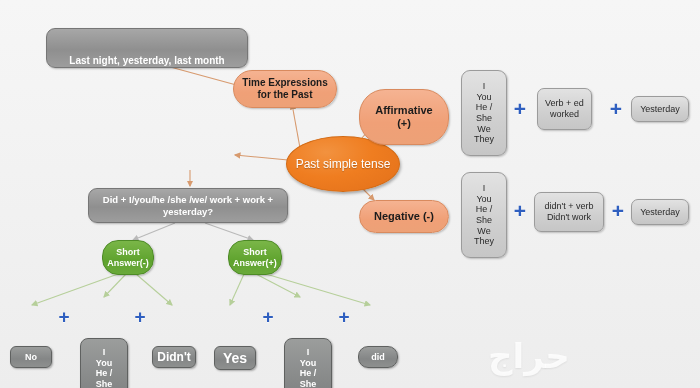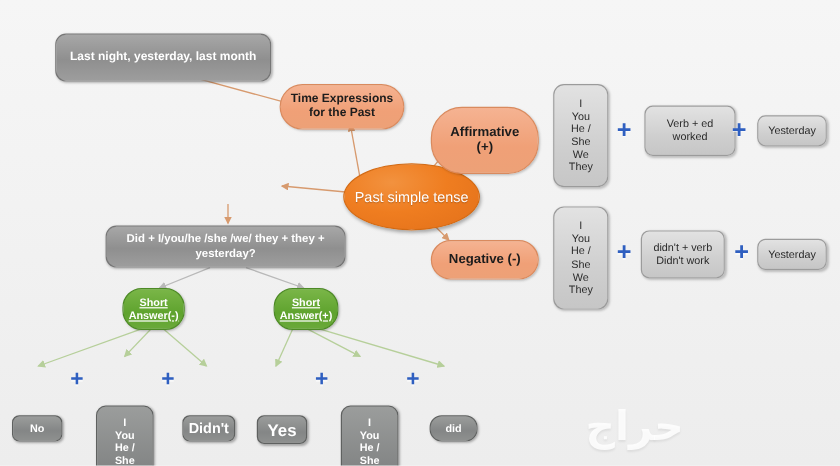--- a/index.html
+++ b/index.html
@@ -35,21 +35,21 @@
     border-radius:6px;box-shadow:1px 1px 2px rgba(0,0,0,.3);margin-top:40px;
   }
   .salmon{
     background:linear-gradient(180deg,#f5b392 0%,#f0a077 60%,#eda177 100%);
     border:1px solid #d98a5e;color:#1c1c1c;font-weight:bold;
     border-radius:26px;box-shadow:1px 1px 2px rgba(0,0,0,.22);
   }
   .green{
     background:linear-gradient(180deg,#7ab648 0%,#5fa32e 60%,#6aa93a 100%);
     border:1px solid #4d8a26;color:#ffffff;font-weight:bold;
-    border-radius:16px;box-shadow:1px 1px 2px rgba(0,0,0,.25);text-decoration:underline;
+    border-radius:16px;box-shadow:1px 1px 2px rgba(0,0,0,.25);
   }
   .ellipse{
     background:radial-gradient(ellipse at 35% 28%,#f2923f 0%,#ef7d20 45%,#e2701a 100%);
     border:1px solid #d26a14;color:#ffffff;font-weight:normal;
     border-radius:50%;box-shadow:1px 2px 3px rgba(0,0,0,.3);
     text-shadow:0 1px 1px rgba(0,0,0,.25);
   }
   .stack{flex-direction:column;justify-content:center;}
   .stack span{display:block;}
 
@@ -102,46 +102,46 @@
   </svg>
 
   <div class="node ellipse" style="left:286px;top:136px;width:114px;height:56px;font-size:12px;">
     <span>Past simple tense</span>
   </div>
 
   <div class="node salmon" style="left:233px;top:70px;width:104px;height:38px;font-size:10px;padding:0 6px;">
     <span>Time Expressions for the Past</span>
   </div>
 
-  <div class="node grey-dark" style="left:46px;top:28px;width:180px;height:40px;font-size:10px;padding:0 8px;">
+  <div class="node grey-dark" style="left:46px;top:28px;width:202px;height:40px;font-size:10px;padding:0 8px;align-items:flex-end;">
     <span>Last night, yesterday, last month</span>
   </div>
 
 
   <div class="node grey-dark" style="left:88px;top:188px;width:200px;height:35px;font-size:9.5px;padding:0 8px;">
-    <span>Did + I/you/he /she /we/ they + they + yesterday?</span>
+    <span>Did + I/you/he /she /we/ work + work + yesterday?</span>
   </div>
 
   <div class="node salmon" style="left:359px;top:89px;width:90px;height:56px;font-size:11px;flex-direction:column;">
     <span style="white-space:pre-line;">Affirmative
 (+)</span>
   </div>
 
   <div class="node grey-light stack" style="left:461px;top:70px;width:46px;height:86px;font-size:9px;border-radius:9px;">
     <span>I</span>
     <span>You</span>
     <span>He /</span>
     <span>She</span>
     <span>We</span>
     <span>They</span>
   </div>
 
   <div class="plus" style="left:512px;top:101px;width:16px;height:16px;font-size:21px;">+</div>
 
-  <div class="node grey-light stack" style="left:537px;top:88px;width:76px;height:42px;font-size:9px;">
+  <div class="node grey-light stack" style="left:537px;top:88px;width:55px;height:42px;font-size:9px;">
     <span>Verb + ed</span>
     <span>worked</span>
   </div>
 
   <div class="plus" style="left:608px;top:101px;width:16px;height:16px;font-size:21px;">+</div>
 
   <div class="node grey-light" style="left:631px;top:96px;width:58px;height:26px;font-size:9px;">
     <span>Yesterday</span>
   </div>
 

